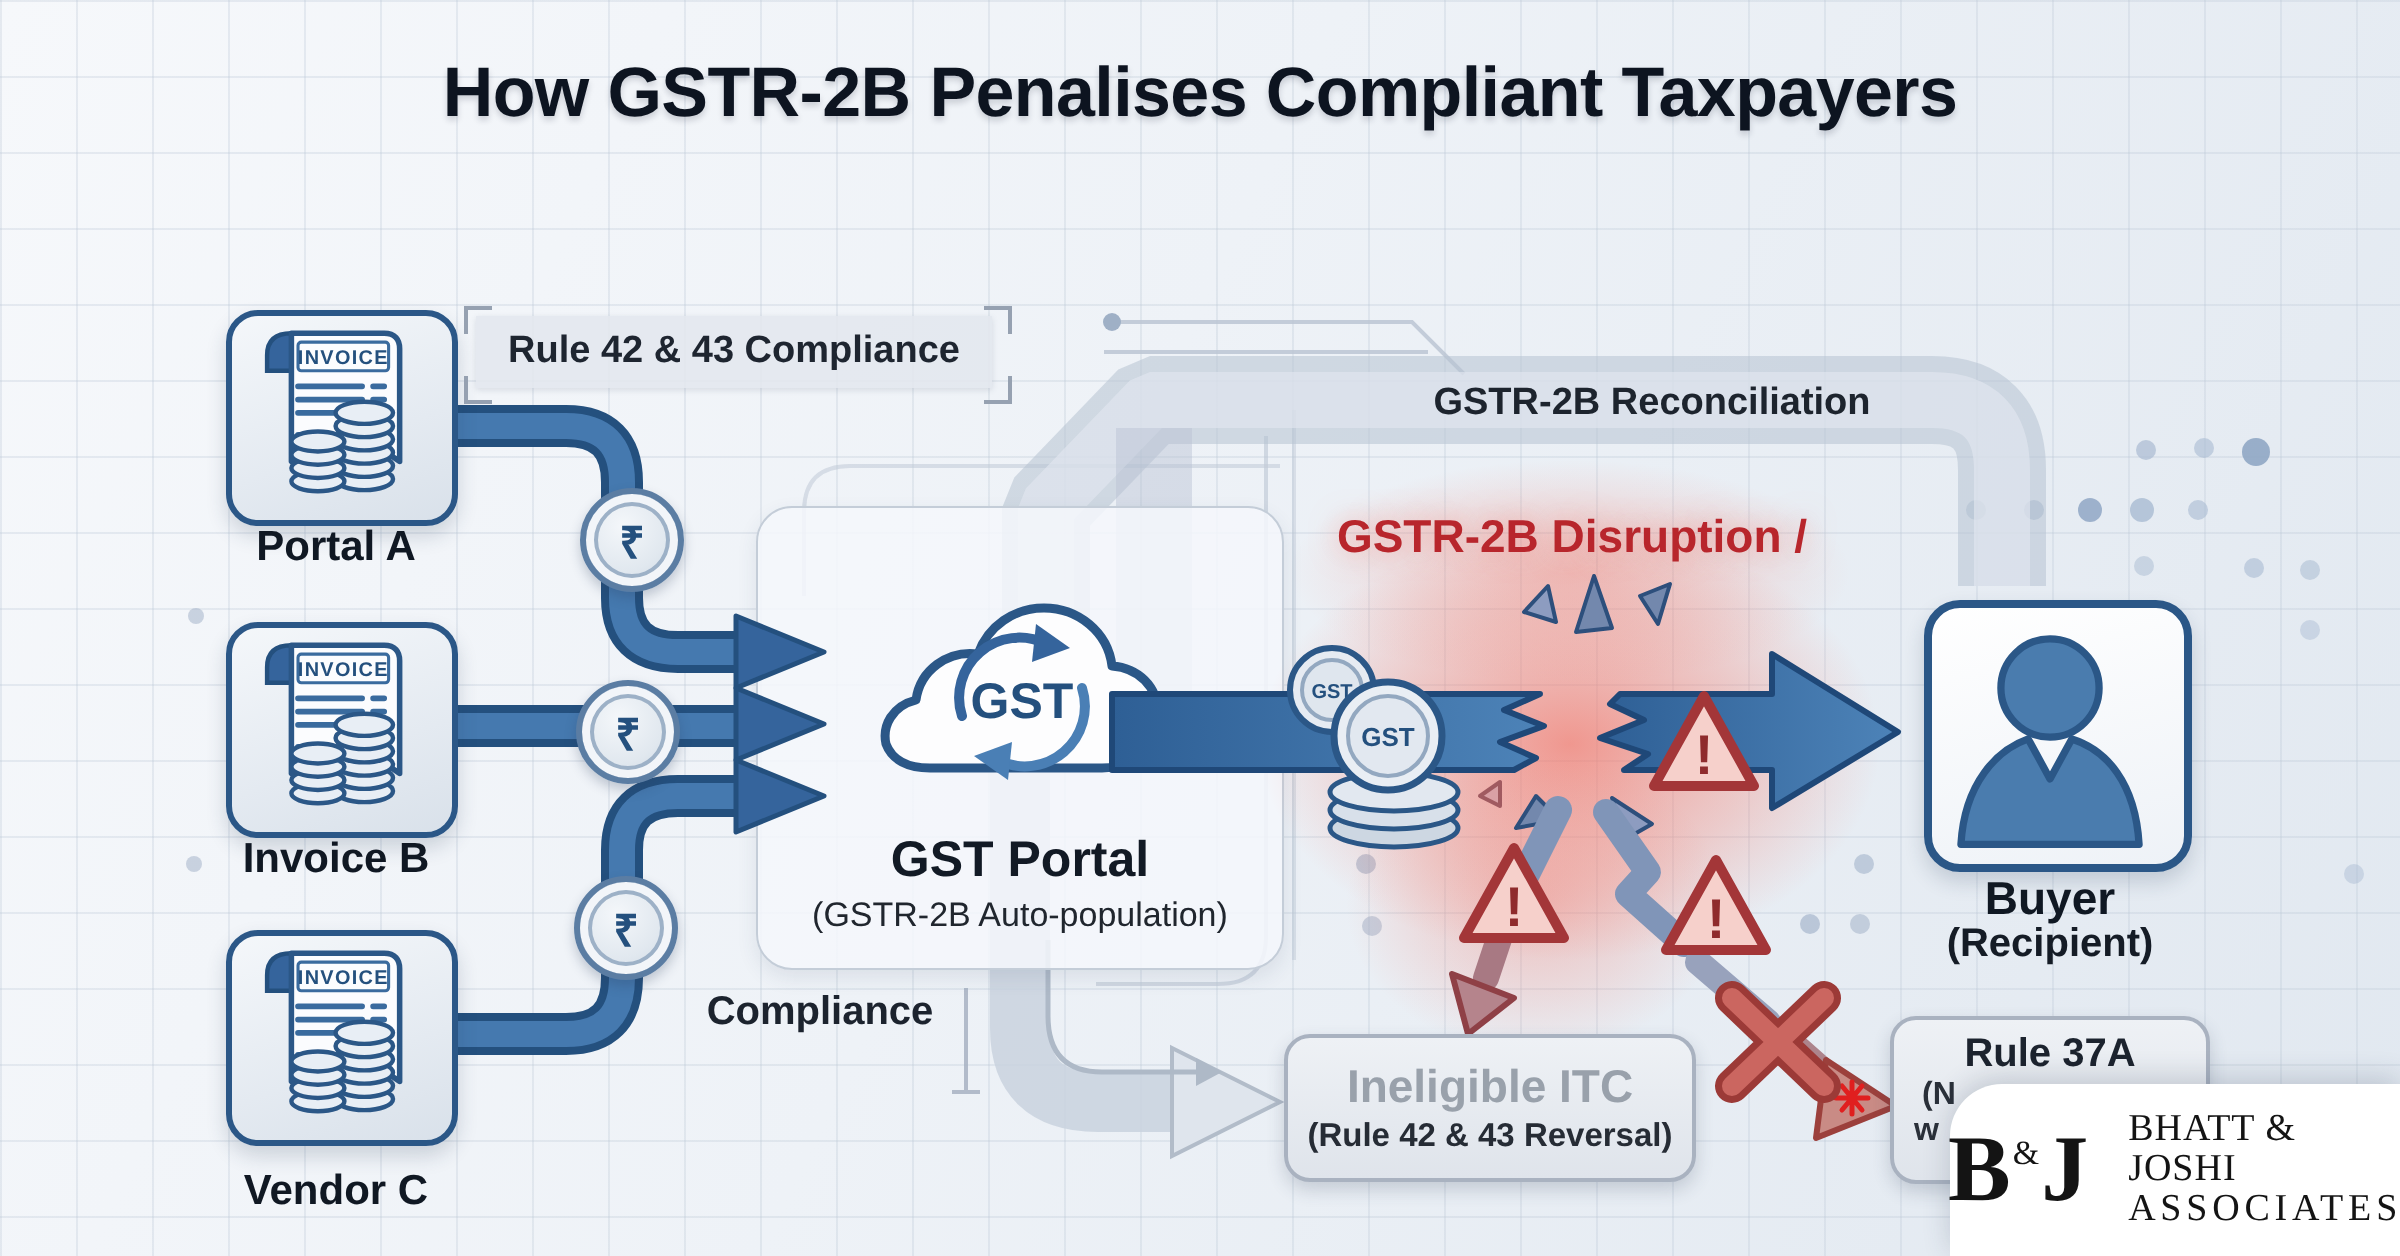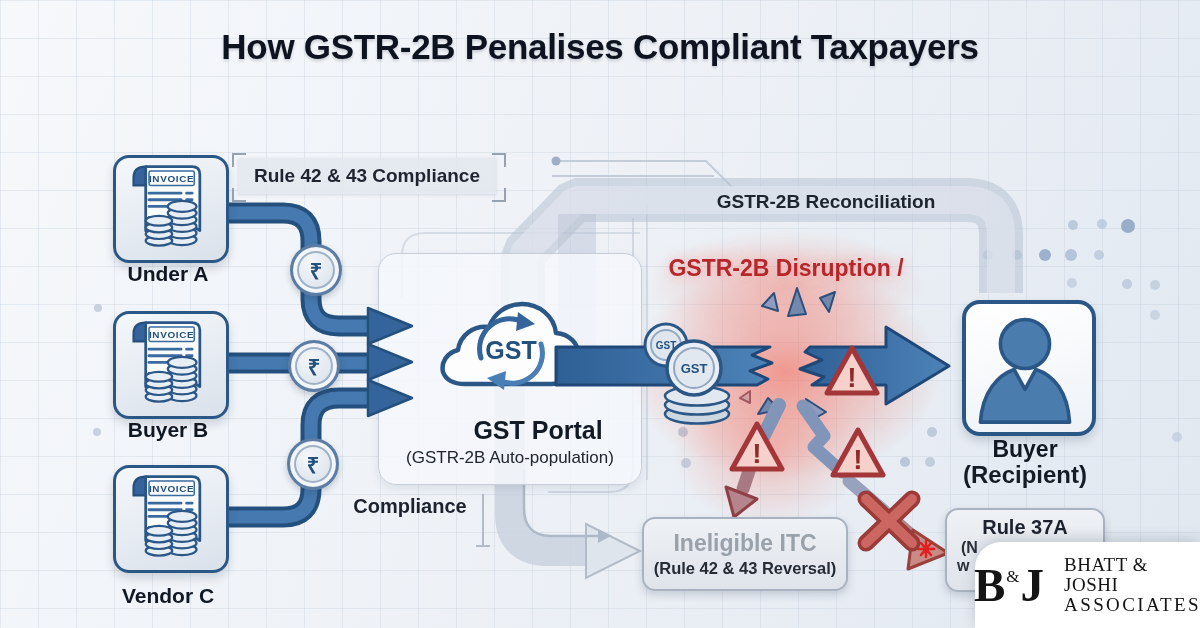--- a/index.html
+++ b/index.html
@@ -33,21 +33,21 @@
     background:radial-gradient(circle at 40% 35%,#f4f7fa 0%,#e1e8ef 55%,#c9d4e0 100%);
     border:3px solid #5b7da3;
     box-shadow:inset 0 0 0 4px #f2f5f9, inset 0 0 0 6px #9db1c7, 0 3px 6px rgba(40,60,90,0.25);
     display:flex;align-items:center;justify-content:center;
     font-size:22px;font-weight:800;color:#24507e;}
   .gbox{background:linear-gradient(180deg,#eef1f5 0%,#dfe4eb 100%);
     border:2px solid #a9b2c0;border-radius:13px;box-shadow:0 4px 9px rgba(50,65,90,0.20);
     display:flex;flex-direction:column;align-items:center;justify-content:center;}
   .compliance-bottom{font-size:20px;line-height:25px;font-weight:700;color:#1c232e;text-align:center;}
   .buyer-title{font-size:23px;font-weight:800;color:#10182 3;color:#101823;text-align:center;}
-  .buyer-sub{font-size:24px;font-weight:700;color:#15repeat;color:#151c26;text-align:center;}
+  .buyer-sub{font-size:20px;font-weight:700;color:#15repeat;color:#151c26;text-align:center;}
   .logo-card{background:#ffffff;border-radius:26px 0 0 0;box-shadow:0 -3px 14px rgba(40,55,80,0.20);
     display:flex;align-items:center;justify-content:center;gap:10px;
     font-family:"Liberation Serif",serif;color:#141414;}
   .mono{display:flex;align-items:flex-start;line-height:1;}
   .mono .big{font-size:47px;font-weight:600;}
   .mono .amp{font-size:17px;margin:6px 1px 0 1px;}
   .firm{display:flex;flex-direction:column;justify-content:center;line-height:1.05;}
   .firm .l1{font-size:19px;letter-spacing:0.5px;}
   .firm .l2{font-size:19px;letter-spacing:2.4px;}
   .divider{width:2px;height:46px;background:#2a2a2a;}
@@ -110,21 +110,21 @@
     <svg class="abs" style="left:44px;top:32px;" width="175" height="118" viewBox="0 0 175 118">
       <path d="M42 98 H128 C146 98 156 84 156 71 C156 57 146 48 133 47 C131 30 116 18 99 18 C84 18 71 27 66 41 C51 39 37 49 35 64 C23 67 18 77 20 86 C23 94 31 98 42 98 Z" fill="#fdfdfe" stroke="#2b5787" stroke-width="4.5" stroke-linejoin="round"></path>
       <g stroke-linecap="round" fill="none">
         <path d="M 58 72 A 30 30 0 0 1 100 36" stroke="#35649c" stroke-width="5"></path>
         <path d="M 118 58 A 30 30 0 0 1 76 94" stroke="#4a7fb5" stroke-width="5"></path>
       </g>
       <polygon points="95,26 112,38 93,45" fill="#35649c"></polygon>
       <polygon points="81,104 64,92 83,85" fill="#4a7fb5"></polygon>
       <text x="88" y="73" text-anchor="middle" font-size="25" font-weight="bold" fill="#24507e" font-family="Liberation Sans, sans-serif">GST</text>
     </svg>
-    <div class="abs portal-title" style="top:162px;padding-left:28px;">GST Portal</div>
+    <div class="abs portal-title" style="top:162px;">GST Portal</div>
     <div class="abs portal-sub" style="top:194px;">(GSTR-2B Auto-population)</div>
   </div>
 
   <svg class="abs" style="left:0;top:0;" width="1200" height="628">
     <defs>
       <linearGradient id="arrowGrad" x1="0" y1="0" x2="1" y2="0">
         <stop offset="0" stop-color="#2e5f95"></stop>
           <stop offset="1" stop-color="#4d83b8"></stop>
       </linearGradient>
       <radialGradient id="glowGrad" cx="0.5" cy="0.5" r="0.5">
@@ -238,21 +238,21 @@
           <ellipse cx="57" cy="54" rx="13" ry="5"></ellipse>
         <ellipse cx="57" cy="48" rx="13" ry="5"></ellipse>
           <ellipse cx="57" cy="42" rx="13" ry="5"></ellipse>
         <ellipse cx="36" cy="73" rx="12" ry="4.5"></ellipse>
           <ellipse cx="36" cy="67" rx="12" ry="4.5"></ellipse>
         <ellipse cx="36" cy="61" rx="12" ry="4.5"></ellipse>
           <ellipse cx="36" cy="55" rx="12" ry="4.5"></ellipse>
       </g>
     </svg>
   </div>
-  <div class="abs vlabel" style="left:98px;top:262px;width:140px;">Under A</div>
+  <div class="abs vlabel" style="left:98px;top:262px;width:140px;">Portal A</div>
 
   <div class="abs card" style="left:113px;top:311px;width:110px;height:102px;">
     <svg width="104" height="95" viewBox="0 0 92 86" style="position:absolute;left:2px;top:2px;">
       <path d="M24 6 C 16 6 13 10 13 16 L 13 23 L 24 23 Z" fill="#35649c" stroke="#24507e" stroke-width="2"></path>
       <path d="M24 6 H 66 C 71 6 73 9 73 13 V 64 L 67 60 L 61 65 L 55 60 L 49 65 L 43 60 L 37 65 L 31 60 L 24 64 Z" fill="#fbfcfe" stroke="#2b5787" stroke-width="2.5" stroke-linejoin="round"></path>
       <rect x="27" y="10" width="41" height="13" fill="none" stroke="#3a6b9e" stroke-width="1.4" rx="1.5"></rect>
       <text x="47.5" y="20" text-anchor="middle" font-size="9" font-weight="bold" letter-spacing="0.6" fill="#24507e" font-family="Liberation Sans, sans-serif">INVOICE</text>
       <g stroke="#3a6b9e" stroke-width="2.6" stroke-linecap="round">
         <path d="M 27 30 H 56 M 61 30 H 66"></path>
           <path d="M 27 36 H 56 M 61 36 H 66"></path>
@@ -266,21 +266,21 @@
           <ellipse cx="57" cy="54" rx="13" ry="5"></ellipse>
         <ellipse cx="57" cy="48" rx="13" ry="5"></ellipse>
           <ellipse cx="57" cy="42" rx="13" ry="5"></ellipse>
         <ellipse cx="36" cy="73" rx="12" ry="4.5"></ellipse>
           <ellipse cx="36" cy="67" rx="12" ry="4.5"></ellipse>
         <ellipse cx="36" cy="61" rx="12" ry="4.5"></ellipse>
           <ellipse cx="36" cy="55" rx="12" ry="4.5"></ellipse>
       </g>
     </svg>
   </div>
-  <div class="abs vlabel" style="left:98px;top:418px;width:140px;">Buyer B</div>
+  <div class="abs vlabel" style="left:98px;top:418px;width:140px;">Invoice B</div>
 
   <div class="abs card" style="left:113px;top:465px;width:110px;height:102px;">
     <svg width="104" height="95" viewBox="0 0 92 86" style="position:absolute;left:2px;top:2px;">
       <path d="M24 6 C 16 6 13 10 13 16 L 13 23 L 24 23 Z" fill="#35649c" stroke="#24507e" stroke-width="2"></path>
       <path d="M24 6 H 66 C 71 6 73 9 73 13 V 64 L 67 60 L 61 65 L 55 60 L 49 65 L 43 60 L 37 65 L 31 60 L 24 64 Z" fill="#fbfcfe" stroke="#2b5787" stroke-width="2.5" stroke-linejoin="round"></path>
       <rect x="27" y="10" width="41" height="13" fill="none" stroke="#3a6b9e" stroke-width="1.4" rx="1.5"></rect>
       <text x="47.5" y="20" text-anchor="middle" font-size="9" font-weight="bold" letter-spacing="0.6" fill="#24507e" font-family="Liberation Sans, sans-serif">INVOICE</text>
       <g stroke="#3a6b9e" stroke-width="2.6" stroke-linecap="round">
         <path d="M 27 30 H 56 M 61 30 H 66"></path>
           <path d="M 27 36 H 56 M 61 36 H 66"></path>

